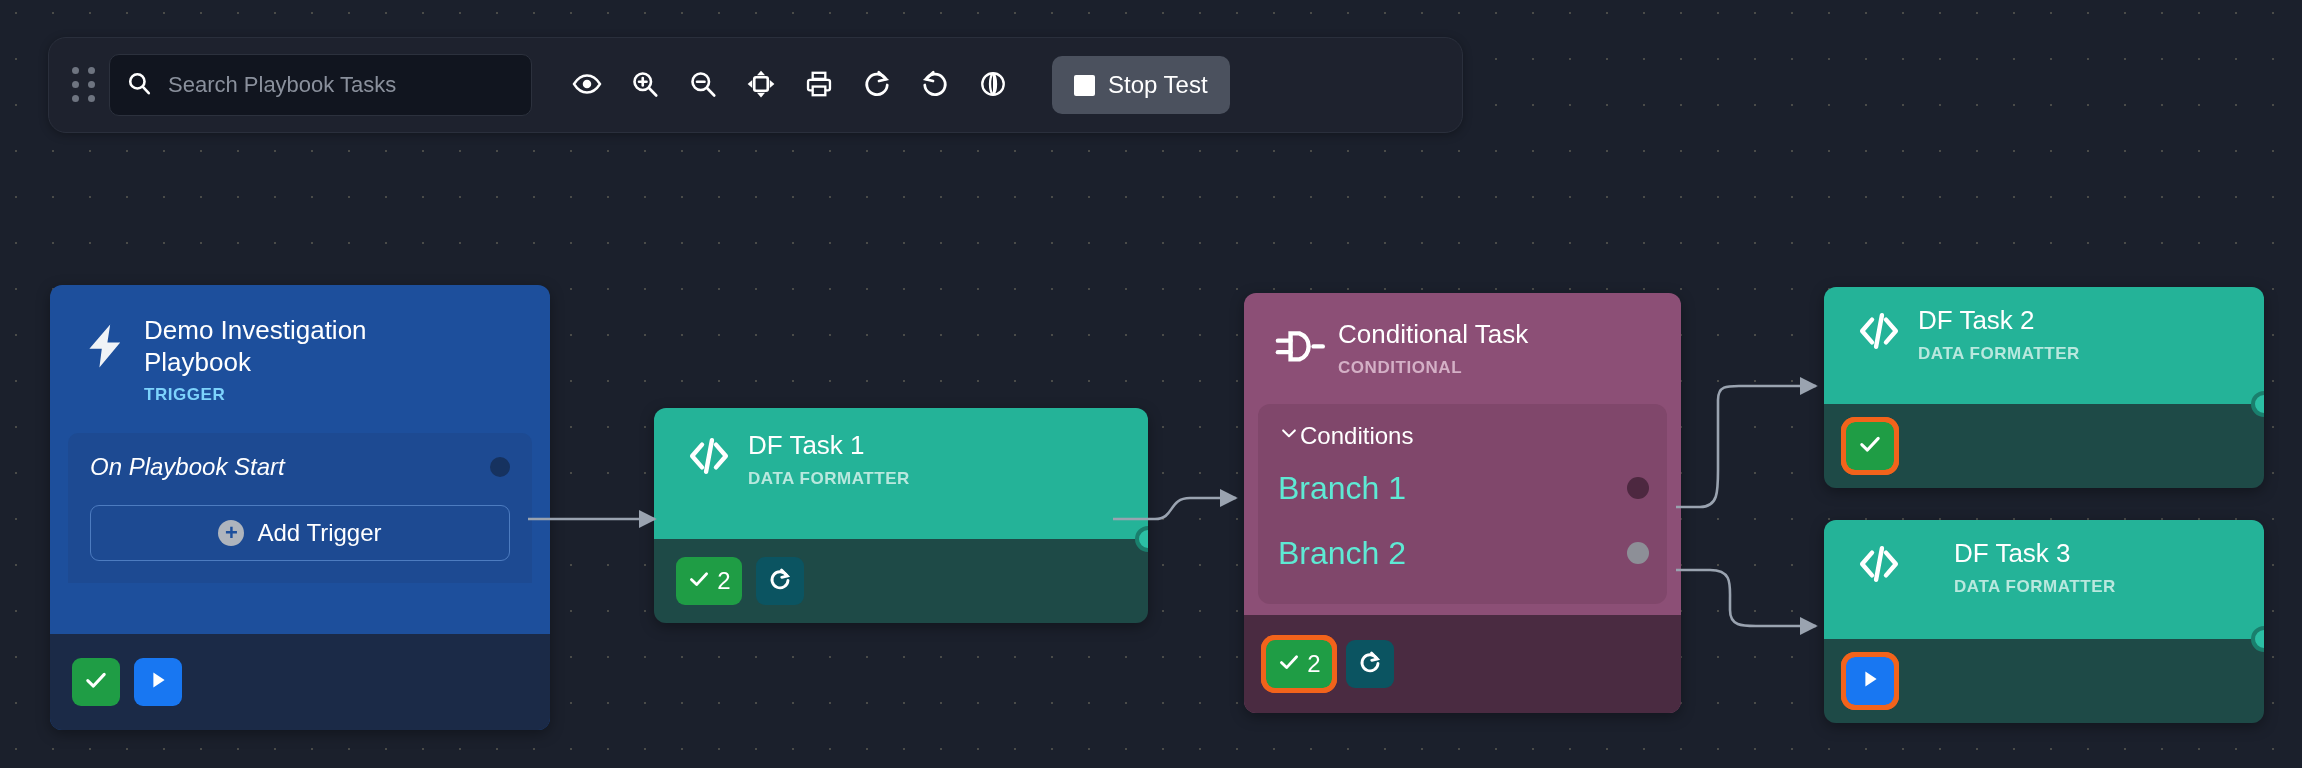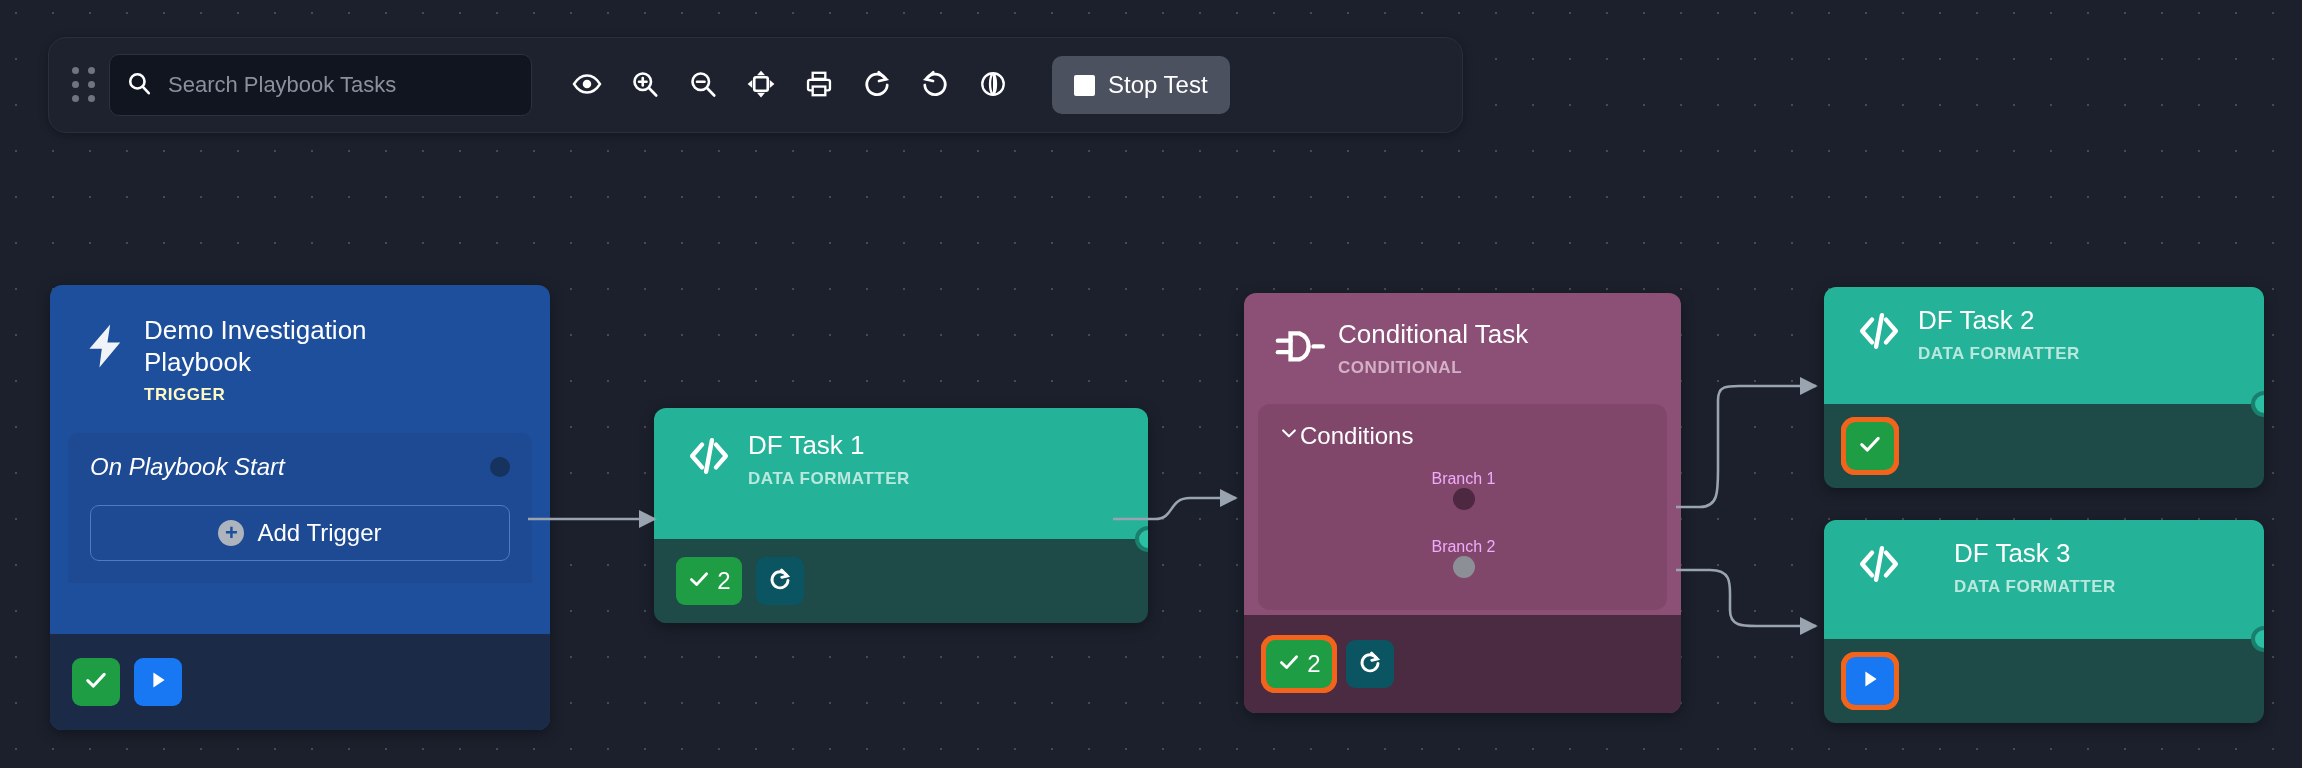--- a/index.html
+++ b/index.html
@@ -183,21 +183,21 @@
   .ring-orange { outline: 5px solid #f2631b; outline-offset: -0px; box-shadow: 0 0 0 5px #f2631b; }
 
   
   #node-trigger {
     left: 28px; top: 285px;
     width: 500px; height: 445px;
     background: #1d4f9c;
     margin-left: 22px;
   }
   #node-trigger .node-head { padding-top: 30px; }
-  #node-trigger .node-sub { color: #fef9c3; }
+  #node-trigger .node-sub { color: #7dd3fc; }
   .trigger-body {
     margin: 8px 18px 0 18px;
     background: #1d4a92;
     border-radius: 10px 10px 0 0;
     padding: 20px 22px 22px 22px;
     box-sizing: border-box;
   }
   .trigger-row {
     display: flex;
     align-items: center;
@@ -284,24 +284,23 @@
     align-items: center;
     font-size: 24px;
     color: #ffffff;
     padding: 4px 0 6px 2px;
     cursor: pointer;
   }
   .branch-row {
     display: flex;
     align-items: center;
     justify-content: space-between;
-    font-size: 16px;
-    color: #f0abfc;
+    font-size: 32px;
+    color: #5eead4;
     padding: 14px 0 14px 2px;
-    flex-direction: column;
   }
   .branch-dot-dark  { width: 22px; height: 22px; border-radius: 50%; background: #4d2840; flex: 0 0 auto; }
   .branch-dot-gray  { width: 22px; height: 22px; border-radius: 50%; background: #8d8f97; flex: 0 0 auto; }
   #node-cond .node-foot {
     position: absolute;
     left: 0; bottom: 0;
     width: 100%;
     height: 98px;
     background: #4a2b41;
   }

